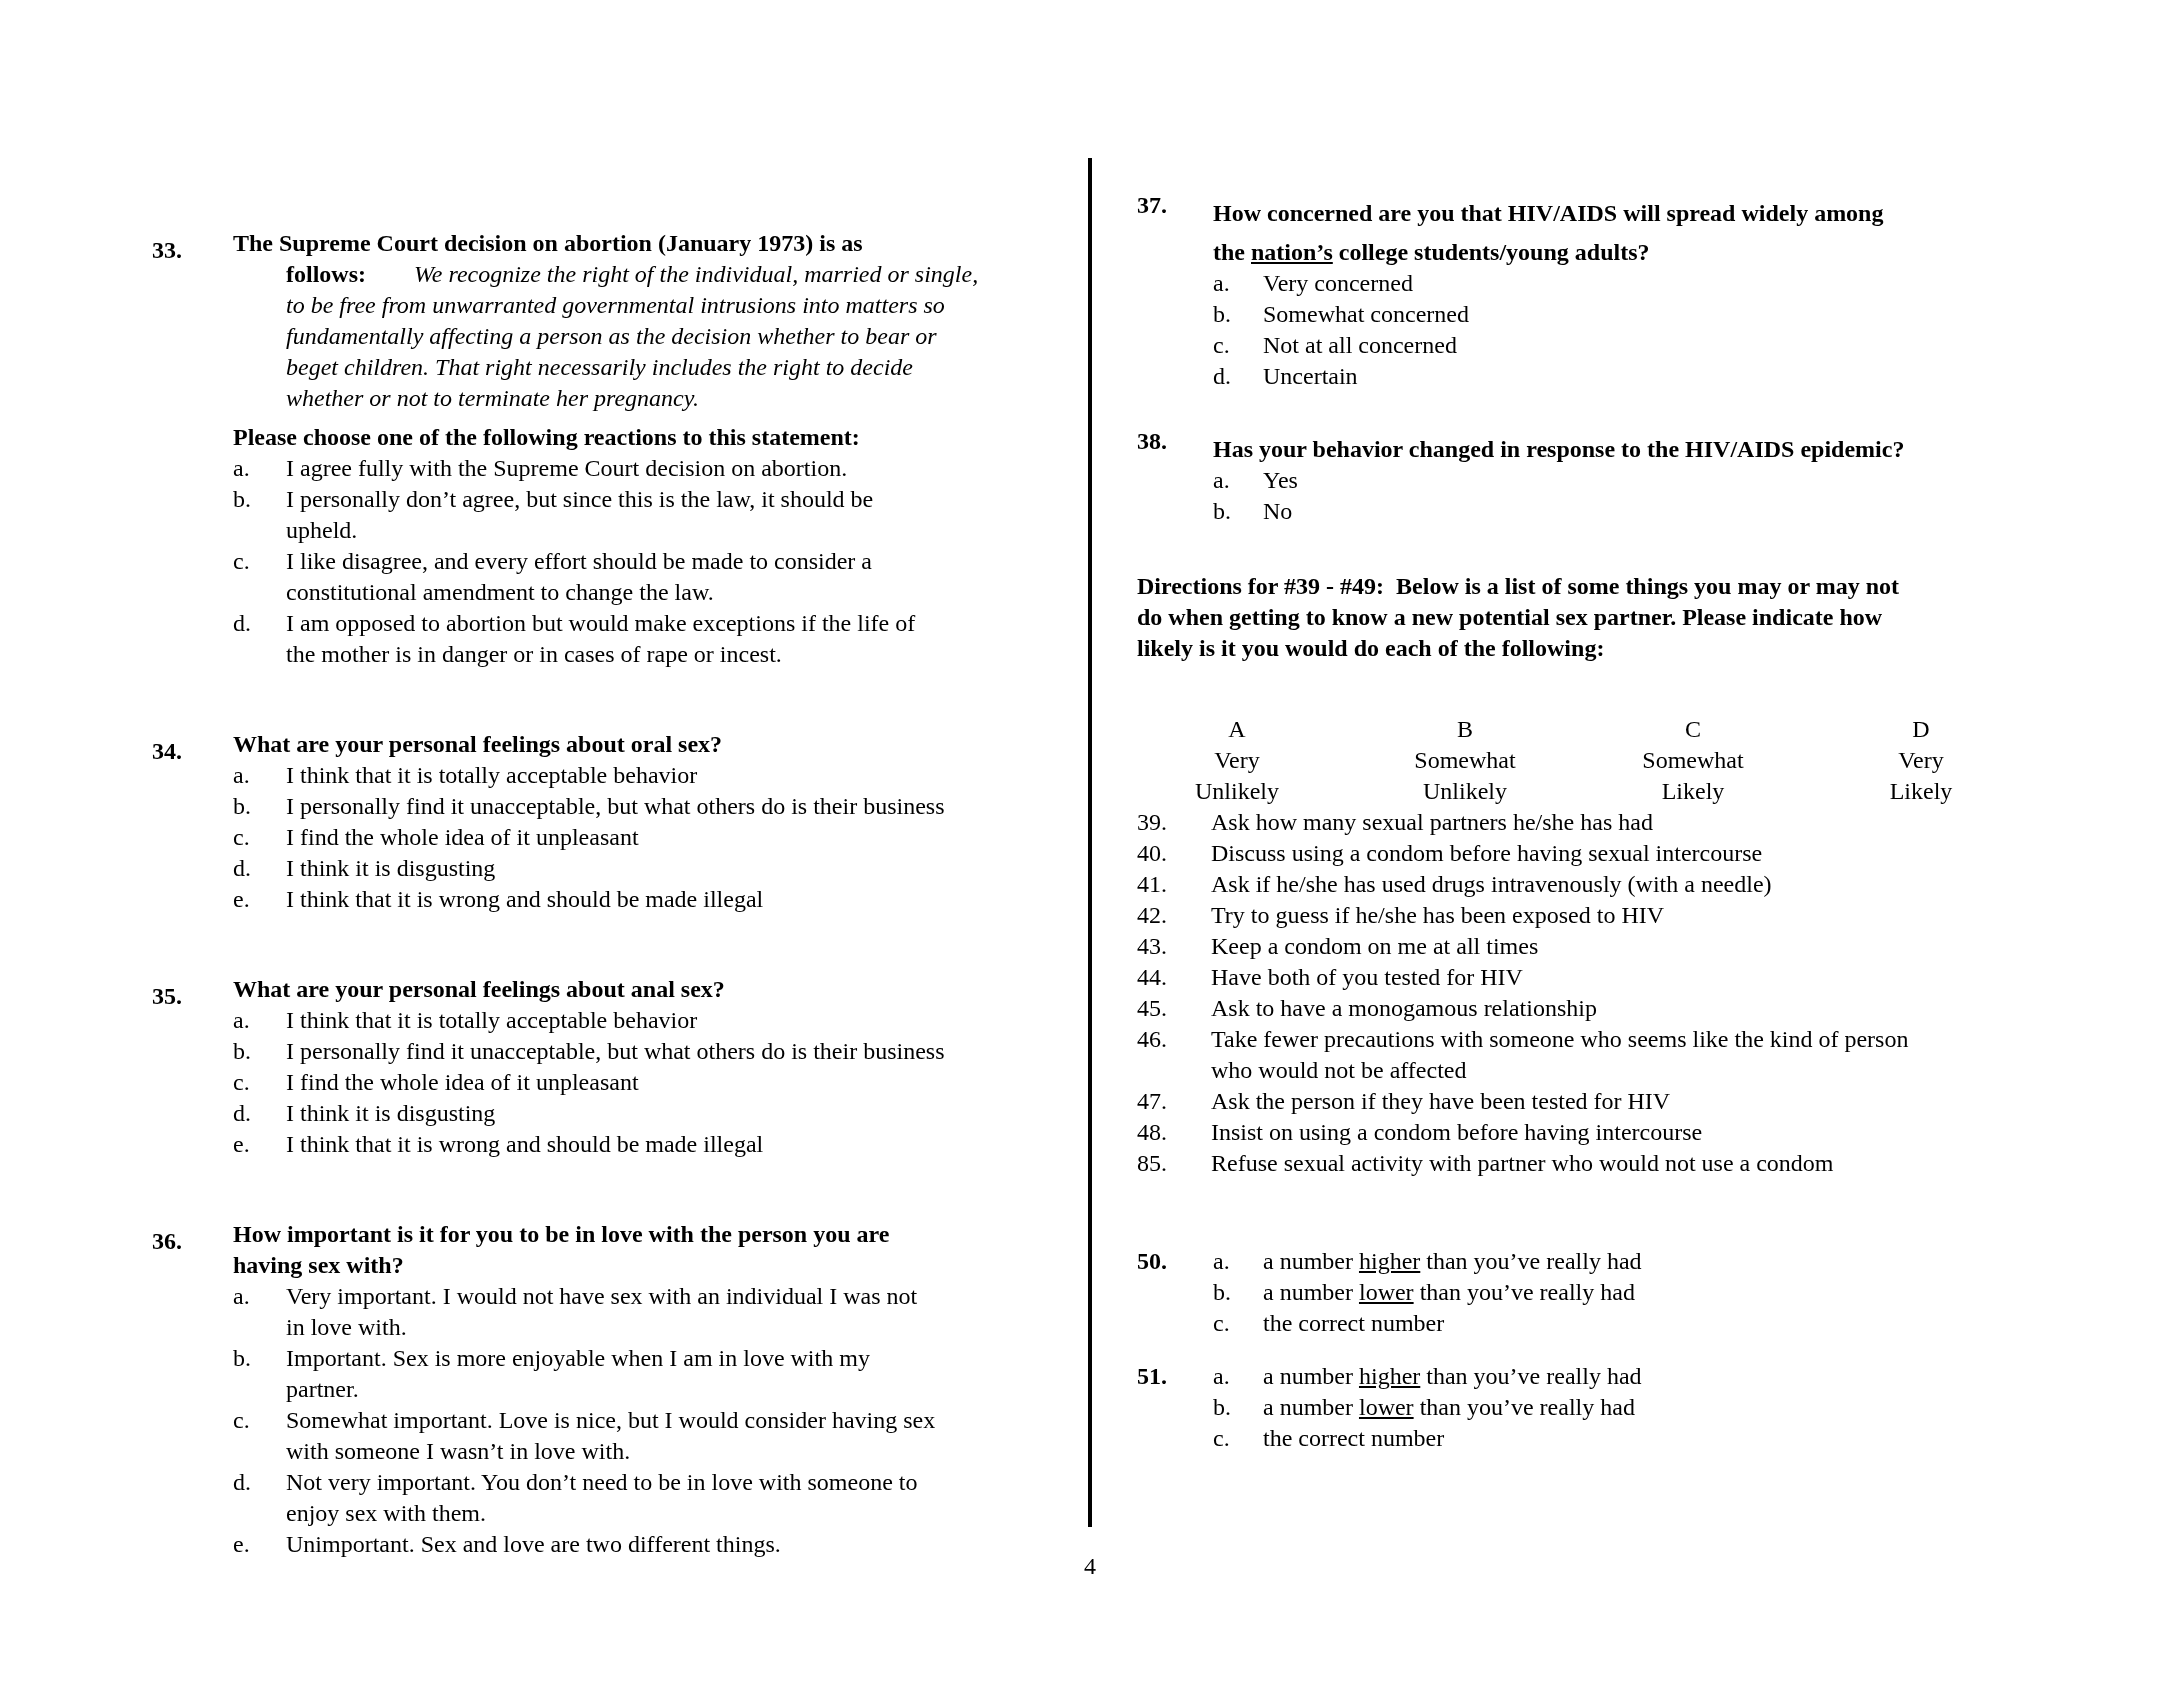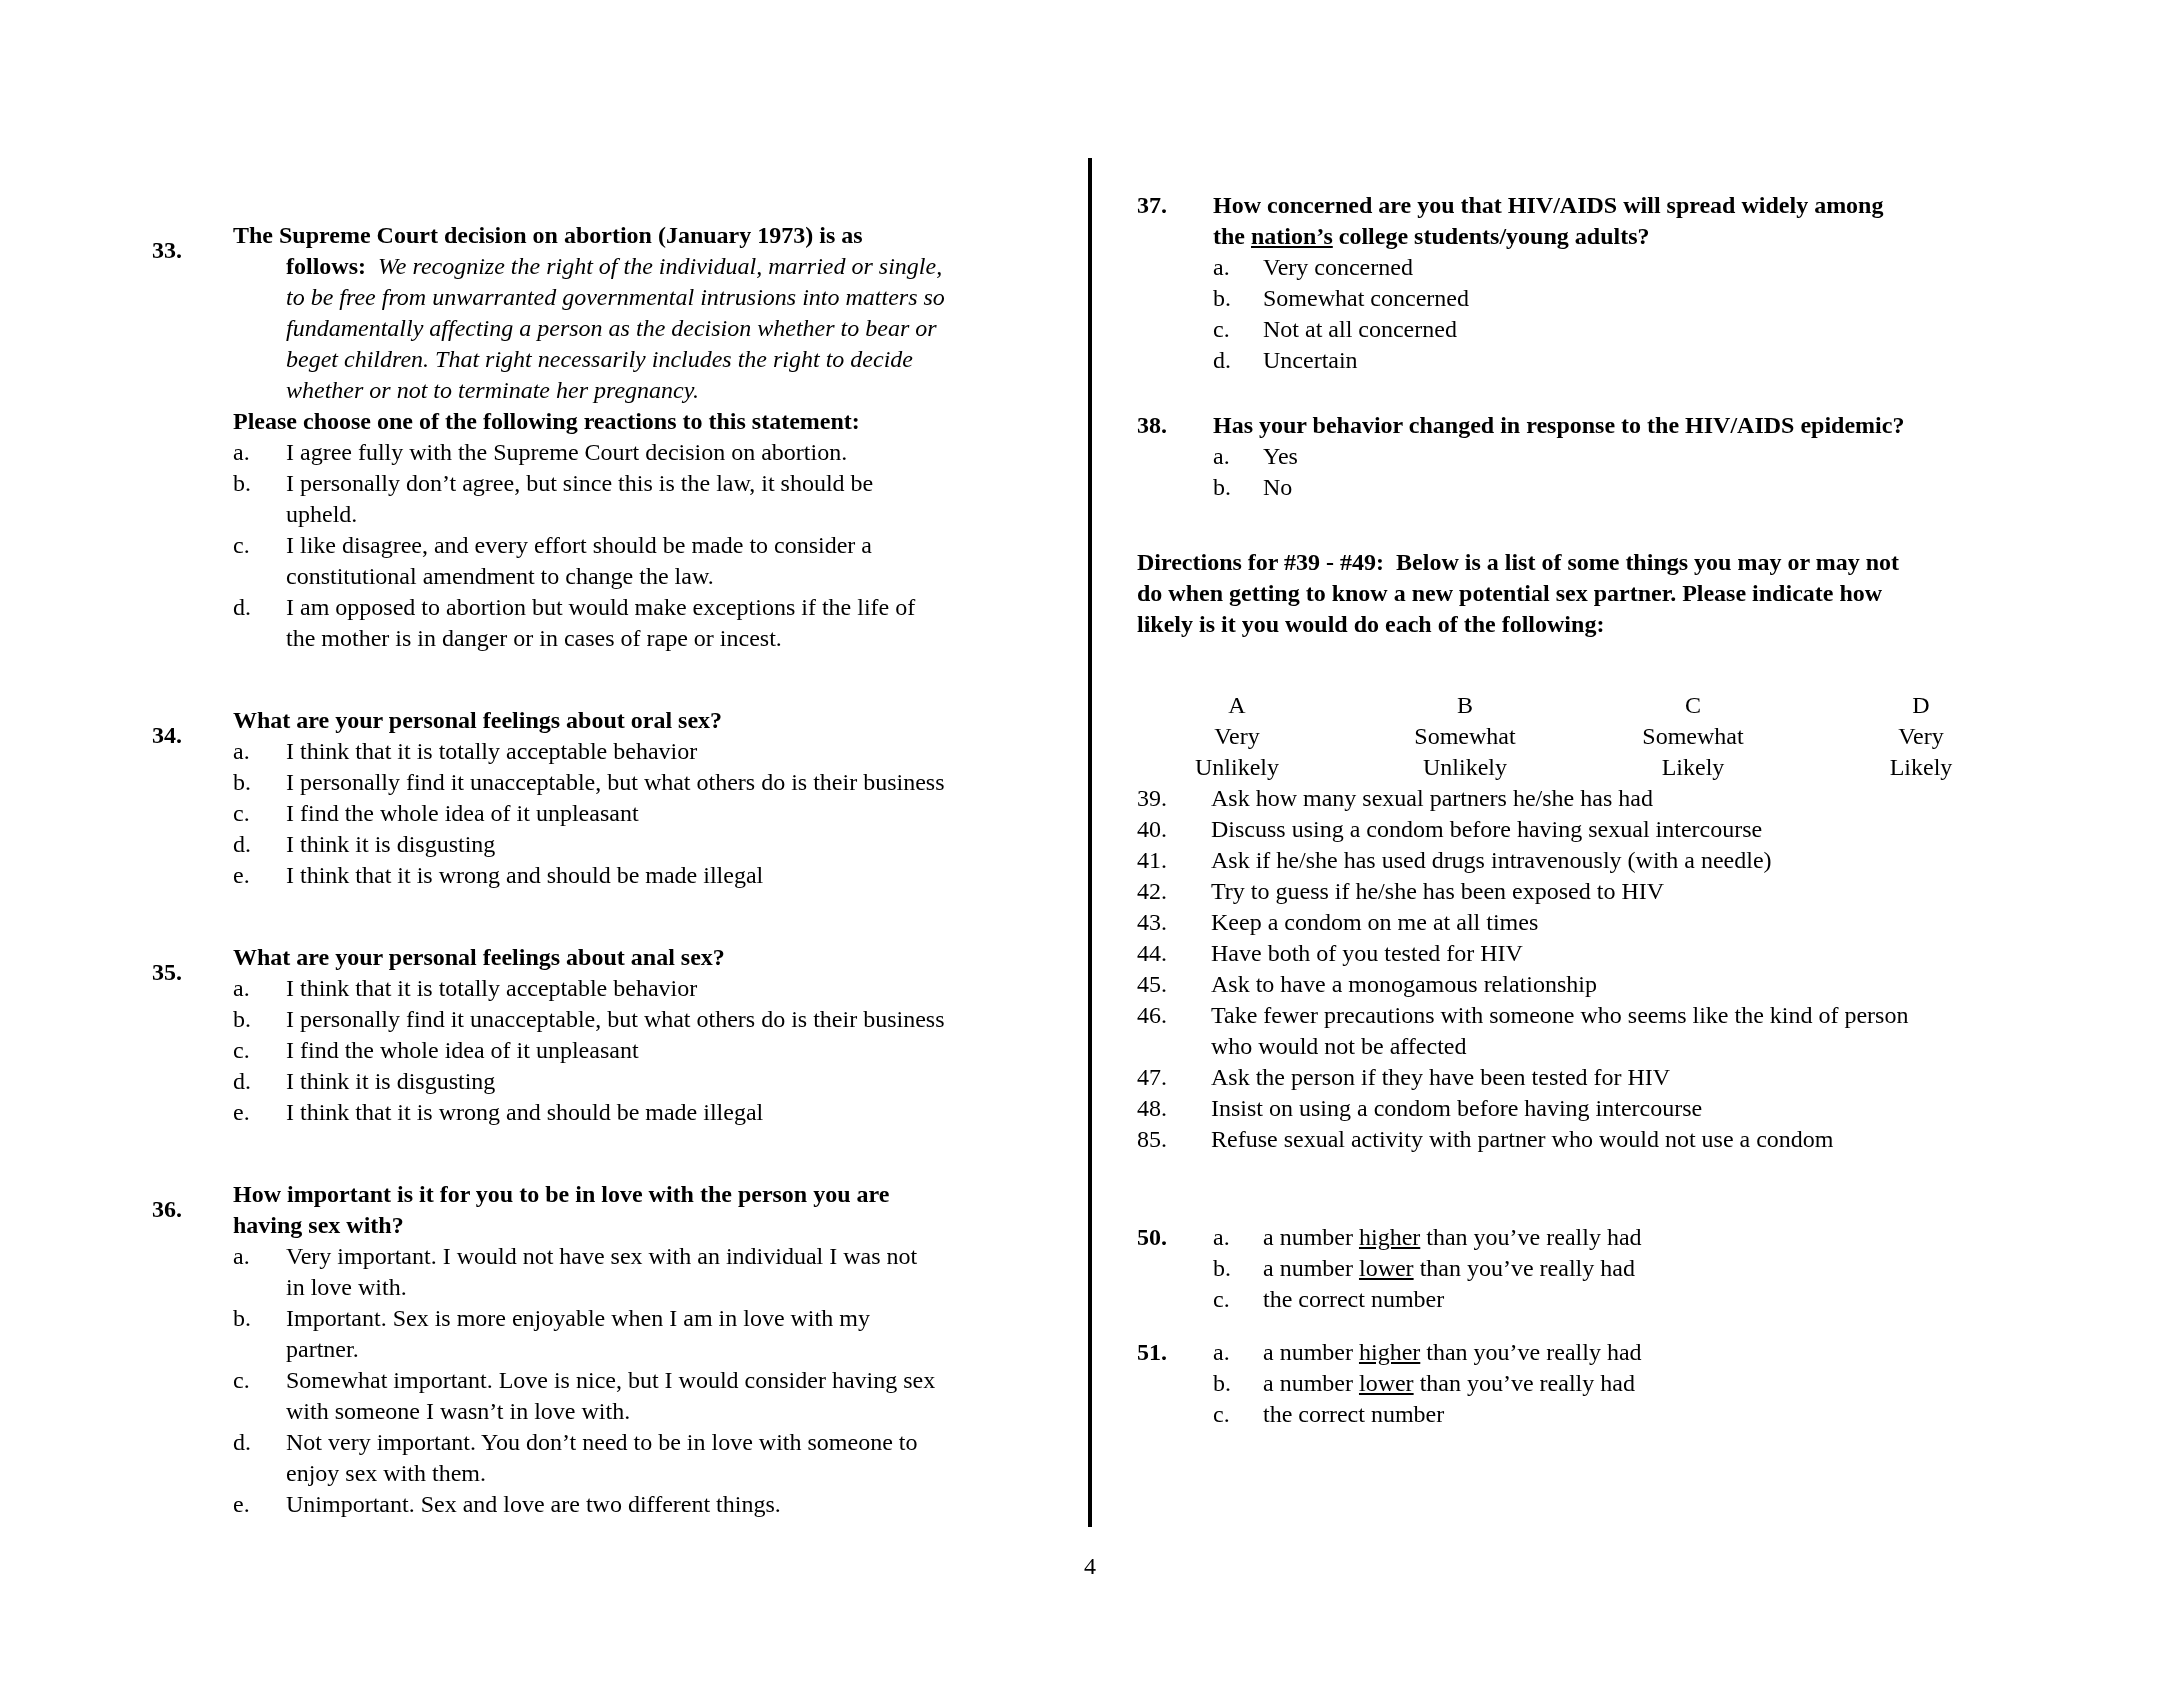--- a/index.html
+++ b/index.html
@@ -14,24 +14,24 @@
   .divider{position:absolute;left:1088px;top:158px;width:4px;height:1369px;background:#000000;}
   .col{position:absolute;}
   .col-left{left:152px;top:220px;width:936px;}
   .col-right{left:1137px;top:190px;width:995px;}
   .q{display:flex;}
   .col-left .q{margin-bottom:51px;}
   .qnum{flex-shrink:0;font-weight:bold;}
   .col-left .qnum{width:81px;margin-top:15px;}
   .col-right .qnum{width:76px;}
   .qbody{flex:1;min-width:0;}
-  .qtitle{font-weight:bold;white-space:pre-wrap;}
+  .qtitle{font-weight:bold;white-space:pre-wrap;margin-top:8px;}
   .quote{margin-left:53px;white-space:pre-wrap;}
   .quote-lead{font-weight:bold;}
-  .quote-text{font-style:italic;}
+  .quote-text{font-style:italic;margin-left:36px;}
   .opt{display:flex;}
   .olet{flex-shrink:0;}
   .col-left .olet{width:53px;}
   .col-right .olet{width:50px;}
   .otext{flex:1;min-width:0;white-space:pre-wrap;}
   .u{text-decoration:underline;}
   .mb37{margin-bottom:34px;}
   .mb38{margin-bottom:44px;}
   .directions{font-weight:bold;white-space:pre-wrap;margin-bottom:50px;}
   .scale{display:flex;margin-left:-14px;}

